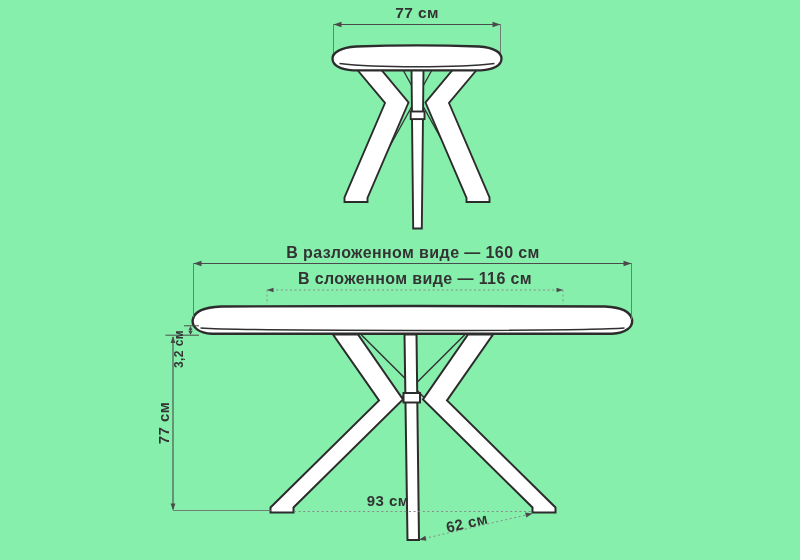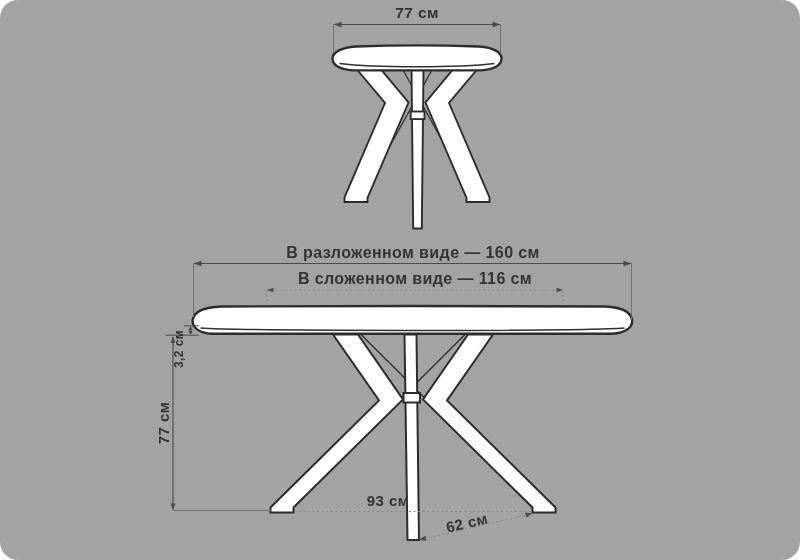--- a/index.html
+++ b/index.html
@@ -1,22 +1,21 @@
 <!DOCTYPE html>
 <html><head>
 <meta charset="utf-8">
 <style>
   html,body{margin:0;padding:0;background:#fff;}
   .canvas{
     position:relative;
     width:800px;height:560px;
-    background:#a3a3a3;
+    background:#86efac;
     font-family:"Liberation Sans", sans-serif;
     overflow:hidden;
-    border-radius:18px;
   }
   svg{position:absolute;left:0;top:0;}
   .dim-text{
     fill:#333333;
     font-family:"Liberation Sans", sans-serif;
     font-weight:600;
     letter-spacing:0.4px;
   }
   .outline{stroke:#2c2c2c;fill:#ffffff;}
   .thinline{stroke:#303030;fill:none;}

